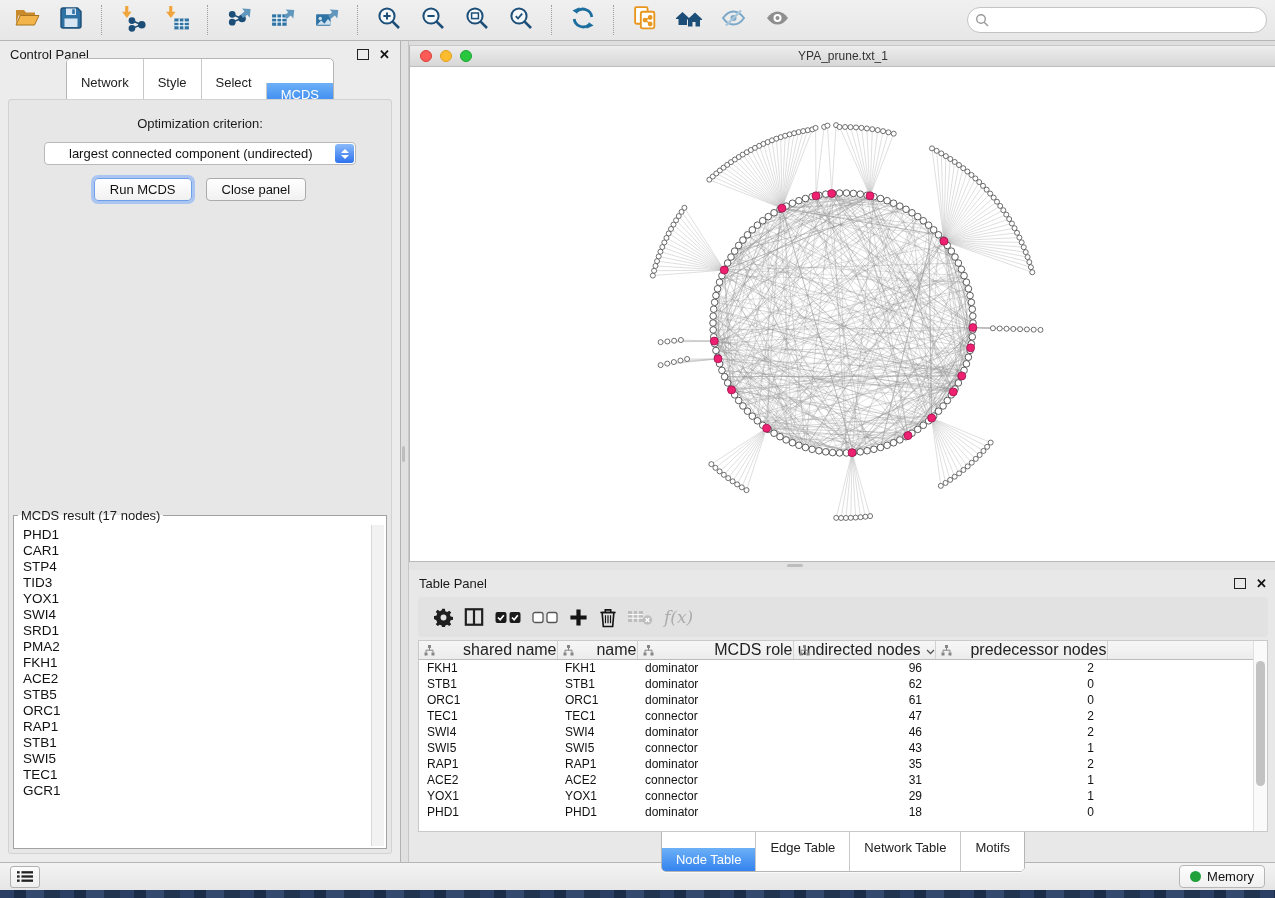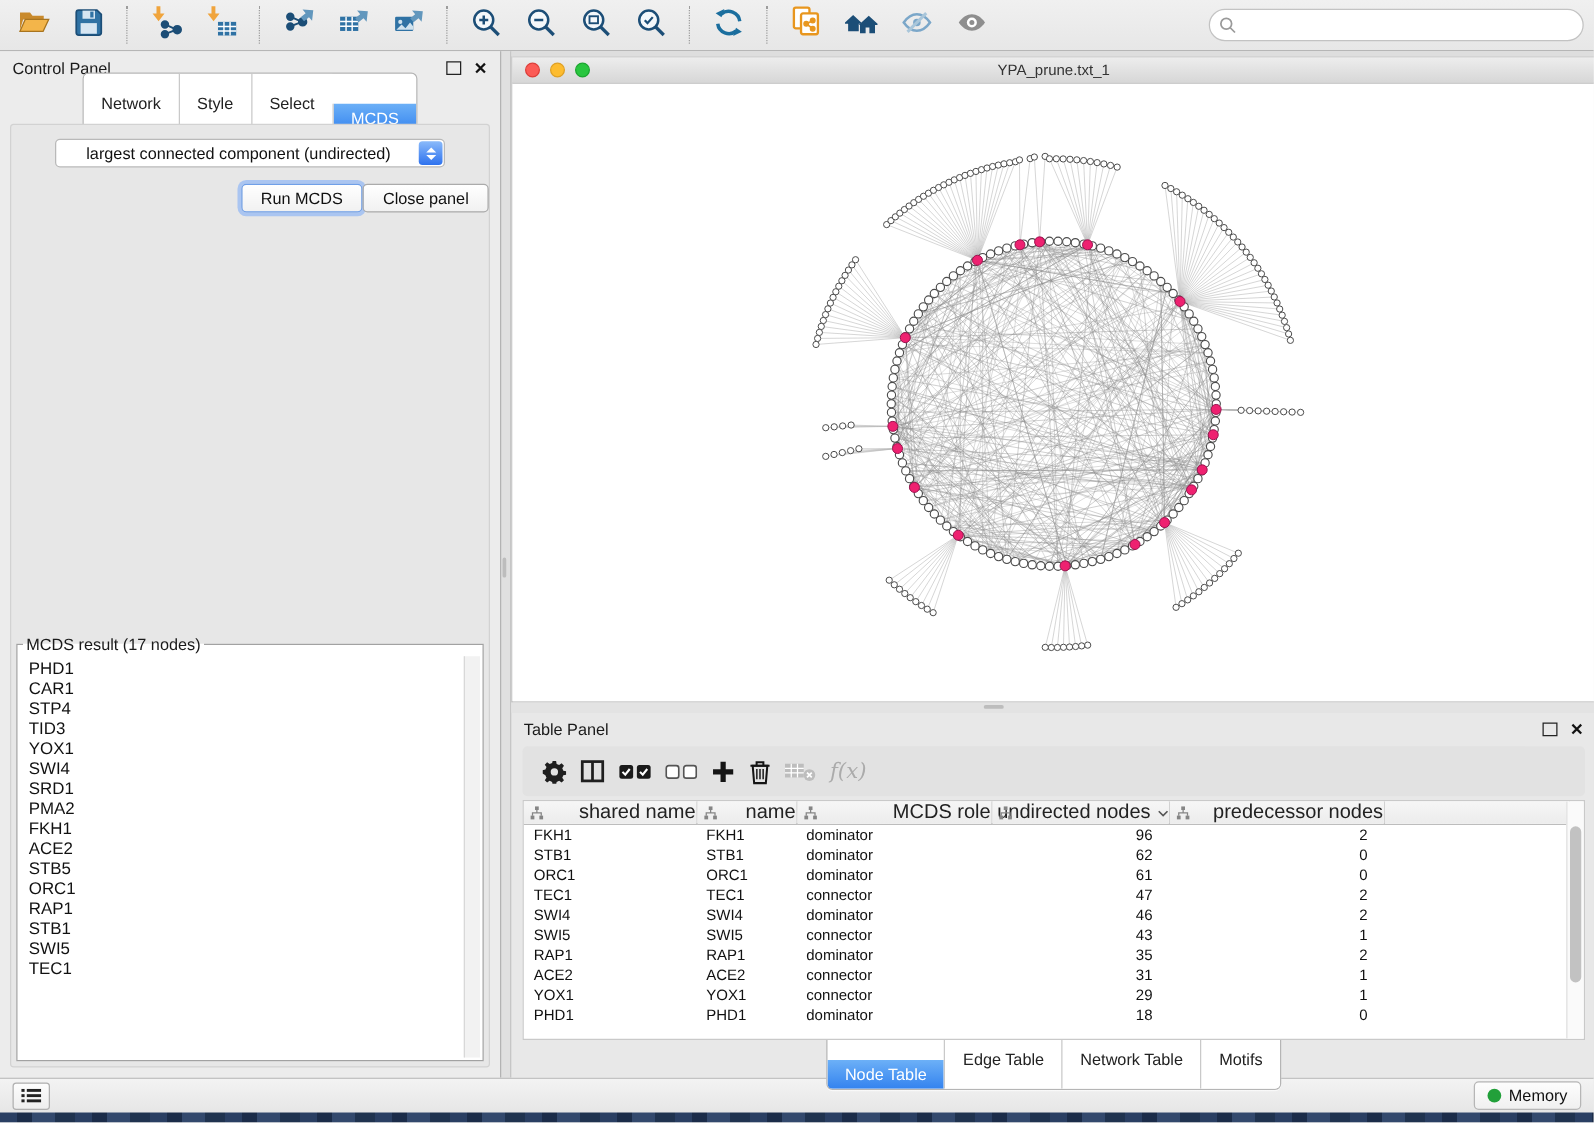--- a/index.html
+++ b/index.html
@@ -36,21 +36,21 @@
     border:1px solid #d2d2d2;border-radius:3px;}
   .opt-label{margin-top:16px;text-align:center;font-size:13px;color:#1a1a1a;}
   .dropdown{position:relative;width:312px;height:23px;margin:11px auto 0;background:#fff;border:1px solid #b9b9b9;
     border-radius:4px;box-sizing:border-box;display:flex;align-items:center;}
   .dropdown .val{flex:1;padding-left:24px;font-size:13px;color:#111;white-space:nowrap;}
   .stepper{width:19px;height:19px;margin-right:1px;border-radius:3px;background:linear-gradient(#8abafa,#2e72ee);
     display:flex;flex-direction:column;align-items:center;justify-content:center;gap:2px;}
   .stepper i{display:block;width:0;height:0;border-left:4px solid transparent;border-right:4px solid transparent;}
   .stepper .up{border-bottom:4px solid #fff;}
   .stepper .dn{border-top:4px solid #fff;}
-  .btn-row{margin-top:13px;display:flex;justify-content:flex-end;gap:0;}
+  .btn-row{margin-top:13px;display:flex;justify-content:center;gap:14px;}
   .mac-btn{height:23px;padding:0 15px;font:13px "Liberation Sans",sans-serif;color:#111;
     background:linear-gradient(#ffffff,#f1f1f1);border:1px solid #ababab;border-radius:4px;}
   .mac-btn.focused{border-color:#6f9fe8;box-shadow:0 0 0 3px rgba(120,170,250,.55);}
   .mcds-box{position:absolute;left:4px;right:4px;top:408px;bottom:4px;border:1px solid #a2a2a2;
     margin:0;padding:0;background:#fff;}
   .mcds-box legend{font-size:13px;color:#1a1a1a;margin-left:4px;padding:0 3px;background:transparent;}
   .mcds-list{position:absolute;left:2px;right:15px;top:2px;bottom:2px;overflow:hidden;
     margin:0;padding:2px 0 0 0;list-style:none;background:#fff;}
   .mcds-list li{font-size:13.5px;color:#111;line-height:16px;padding-left:7px;}
   .mcds-scroll{position:absolute;right:2px;top:2px;bottom:2px;width:12px;background:#f2f2f2;
@@ -286,20 +286,21 @@
       </div>
       <div class="seg-row">
         <div class="seg" id="cp-tabs">
             <button>Network</button>
             <button>Style</button>
             <button>Select</button>
             <button class="active">MCDS</button>
           </div>
       </div>
       <div class="cp-content">
+        <div class="opt-label">Optimization criterion:</div>
         <div class="dropdown">
           <span class="val">largest connected component (undirected)</span>
           <span class="stepper">
               <i class="up"></i>
               <i class="dn"></i>
             </span>
         </div>
         <div class="btn-row">
           <button class="mac-btn focused">Run MCDS</button>
           <button class="mac-btn">Close panel</button>
@@ -316,20 +317,21 @@
               <li>SRD1</li>
               <li>PMA2</li>
               <li>FKH1</li>
               <li>ACE2</li>
               <li>STB5</li>
               <li>ORC1</li>
               <li>RAP1</li>
               <li>STB1</li>
               <li>SWI5</li>
               <li>TEC1</li>
+              <li>GCR1</li>
             </ul>
           <div class="mcds-scroll"></div>
         </fieldset>
       </div>
     </div>
 
     <div class="v-splitter">
         <div class="grip"></div>
       </div>
 

